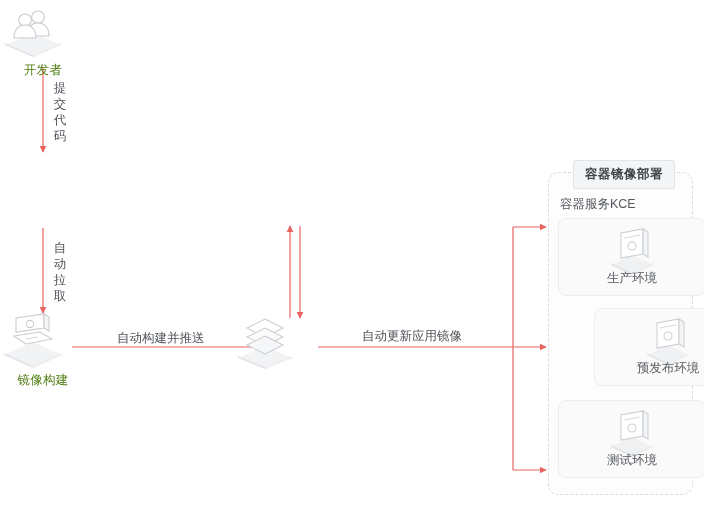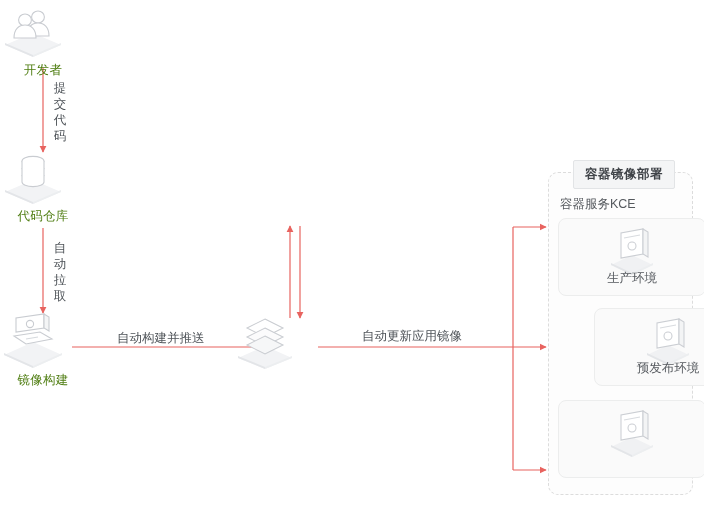--- a/index.html
+++ b/index.html
@@ -139,36 +139,20 @@
           <ellipse cx="36" cy="11" rx="6.4" ry="6"></ellipse>
           <path d="M25,30 C25,21 30,17 36,17 C42,17 47,21 47,30 Z"></path>
           <ellipse cx="23" cy="14" rx="6.4" ry="6"></ellipse>
           <path d="M12,32 C12,23 17,19 23,19 C29,19 34,23 34,32 Z"></path>
         </g>
       </svg>
     </span>
     <span class="cap">开发者</span>
   </div>
 
-  <div class="node" style="left:2px;top:152px;width:82px;">
-    <span class="icon">
-      <svg width="62" height="52" viewBox="0 0 62 52">
-        <path d="M31,28 L59,40 L31,52 L3,40 Z" fill="#f2f3f5"></path>
-        <path d="M3,40 L31,52 L31,50 L3,38 Z" fill="#e3e5e8"></path>
-        <path d="M59,40 L31,52 L31,50 L59,38 Z" fill="#eceef0"></path>
-        <g fill="#ffffff" stroke="#c9ccd1" stroke-width="1.1">
-          <ellipse cx="31" cy="9" rx="11" ry="4.6"></ellipse>
-          <path d="M20,9 L20,16 A11,4.6 0 0 0 42,16 L42,9"></path>
-          <path d="M20,16 L20,23 A11,4.6 0 0 0 42,23 L42,16"></path>
-          <path d="M20,23 L20,30 A11,4.6 0 0 0 42,30 L42,23"></path>
-        </g>
-      </svg>
-    </span>
-    <span class="cap">代码仓库</span>
-  </div>
 
   <div class="node" style="left:0px;top:312px;width:86px;">
     <span class="icon">
       <svg width="66" height="56" viewBox="0 0 66 56">
         <path d="M33,30 L62,43 L33,56 L4,43 Z" fill="#f2f3f5"></path>
         <path d="M4,43 L33,56 L33,54 L4,41 Z" fill="#e3e5e8"></path>
         <path d="M62,43 L33,56 L33,54 L62,41 Z" fill="#eceef0"></path>
 
         <g fill="#ffffff" stroke="#c9ccd1" stroke-width="1.1">
           <path d="M16,20 L16,6 L44,2 L44,16 Z"></path>
@@ -266,15 +250,16 @@
         <path d="M6,40 L27,50 L27,48 L6,38 Z" fill="#e3e5e8"></path>
         <path d="M48,40 L27,50 L27,48 L48,38 Z" fill="#eceef0"></path>
         <g fill="#ffffff" stroke="#cbced3" stroke-width="1.05">
           <path d="M16,33 L16,8 L38,4 L38,29 Z"></path>
           <path d="M38,29 L38,4 L43,7 L43,32 Z" fill="#f3f4f5"></path>
         </g>
         <path d="M19,13 L35,10" stroke="#d8dbdf" stroke-width="1.05" fill="none"></path>
         <circle cx="27" cy="21" r="4" fill="none" stroke="#cbced3" stroke-width="1.05"></circle>
       </svg>
     </span>
+    <span class="cap">测试环境</span>
   </div>
 
 </div>
 
 </body></html>

